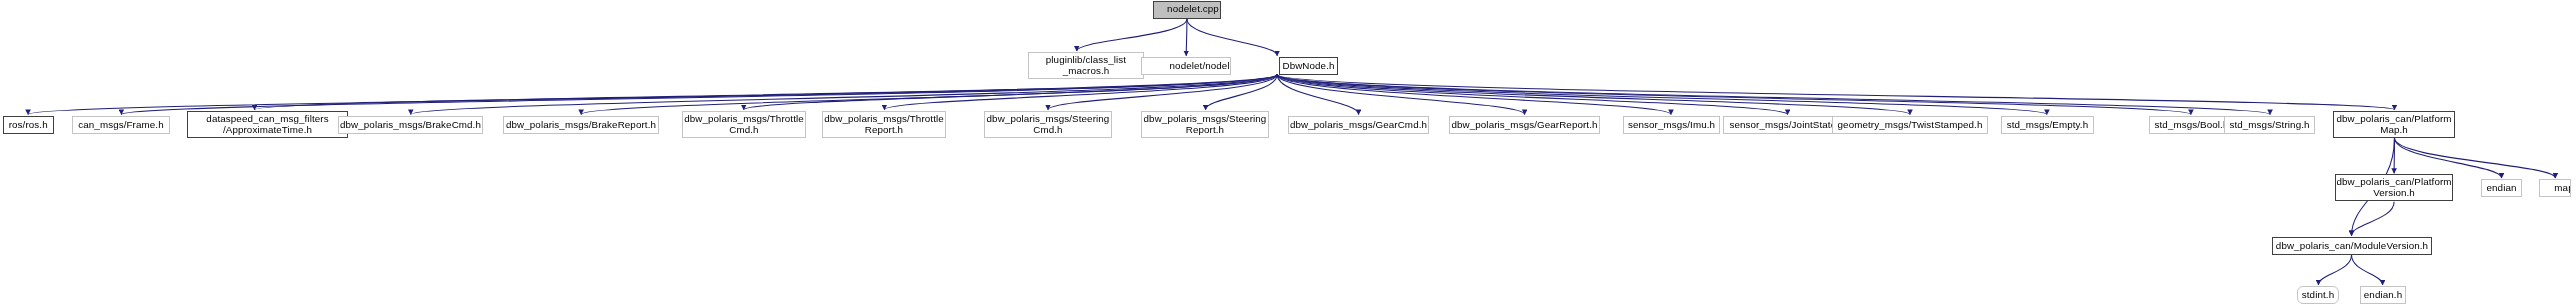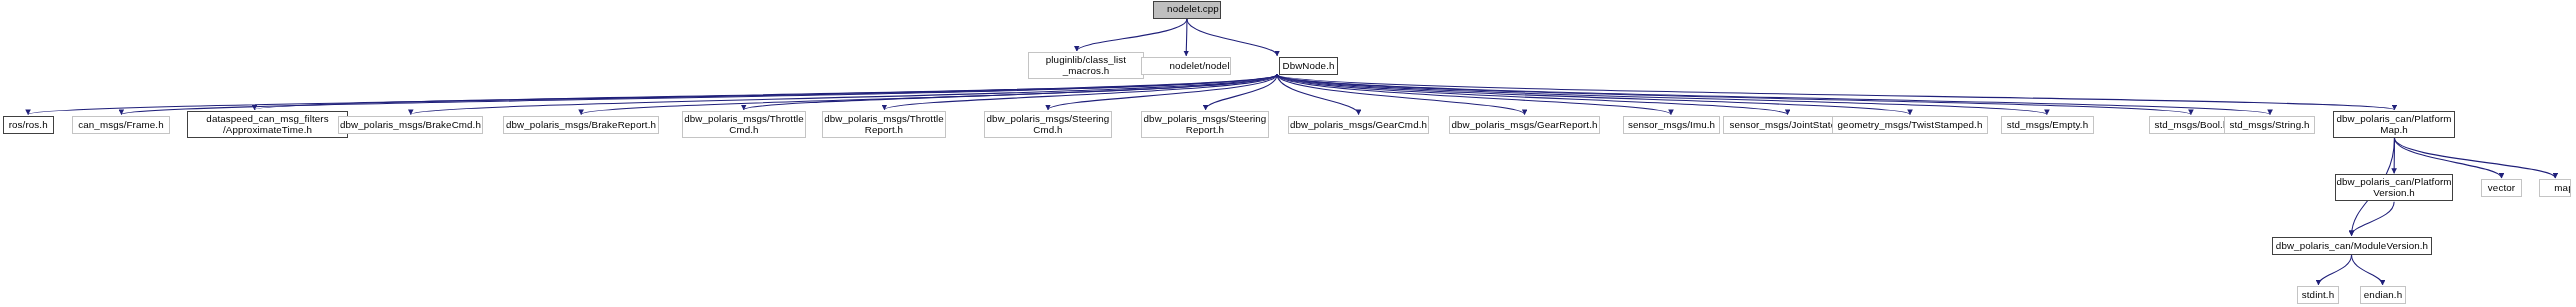--- a/index.html
+++ b/index.html
@@ -115,20 +115,20 @@
       <div class="node " style="left: 1623px; top: 116px; width: 97px; height: 17.6px;">sensor_msgs/Imu.h</div>
       <div class="node " style="left: 1723px; top: 116px; width: 128px; height: 17.6px;">sensor_msgs/JointState.h</div>
       <div class="node " style="left: 1832px; top: 116px; width: 156px; height: 17.6px;">geometry_msgs/TwistStamped.h</div>
       <div class="node " style="left: 2001px; top: 116px; width: 93px; height: 17.6px;">std_msgs/Empty.h</div>
       <div class="node " style="left: 2149px; top: 116px; width: 85px; height: 17.6px;">std_msgs/Bool.h</div>
       <div class="node " style="left: 2224px; top: 116px; width: 91px; height: 17.6px;">std_msgs/String.h</div>
       <div class="node solid" style="left: 2333px; top: 111px; width: 122px; height: 27px;">dbw_polaris_can/Platform
 Map.h</div>
       <div class="node solid" style="left: 2335px; top: 174px; width: 118px; height: 27px;">dbw_polaris_can/Platform
 Version.h</div>
-      <div class="node " style="left: 2481px; top: 179px; width: 41px; height: 17.6px;">vector</div>
+      <div class="node " style="left: 2481px; top: 179px; width: 41px; height: 17.6px;">endian</div>
       <div class="node " style="left: 2539px; top: 179px; width: 32px; height: 17.6px; padding-left: 18px;">map</div>
       <div class="node solid" style="left: 2272px; top: 237px; width: 160px; height: 18px;">dbw_polaris_can/ModuleVersion.h</div>
-      <div class="node " style="left: 2297px; top: 286px; width: 42px; height: 17.6px;">stdint.h</div>
+      <div class="node " style="left: 2297px; top: 286px; width: 42px; height: 17.6px; border-radius: 6px;">stdint.h</div>
       <div class="node " style="left: 2360px; top: 286px; width: 46px; height: 17.6px;">endian.h</div>
     </div>
 </div>
 
 
 </body></html>

